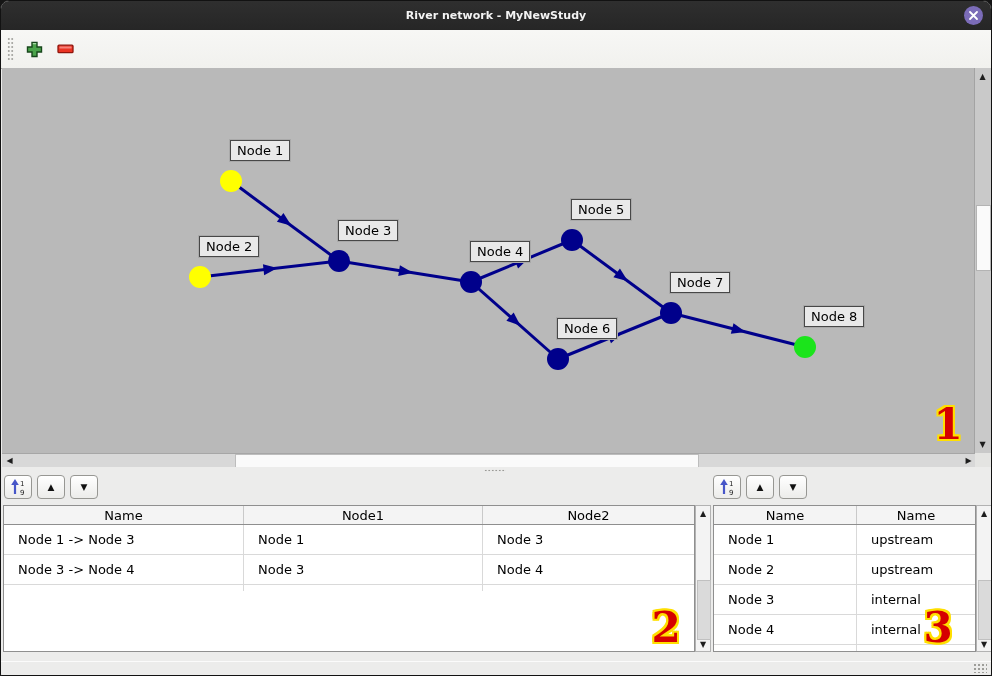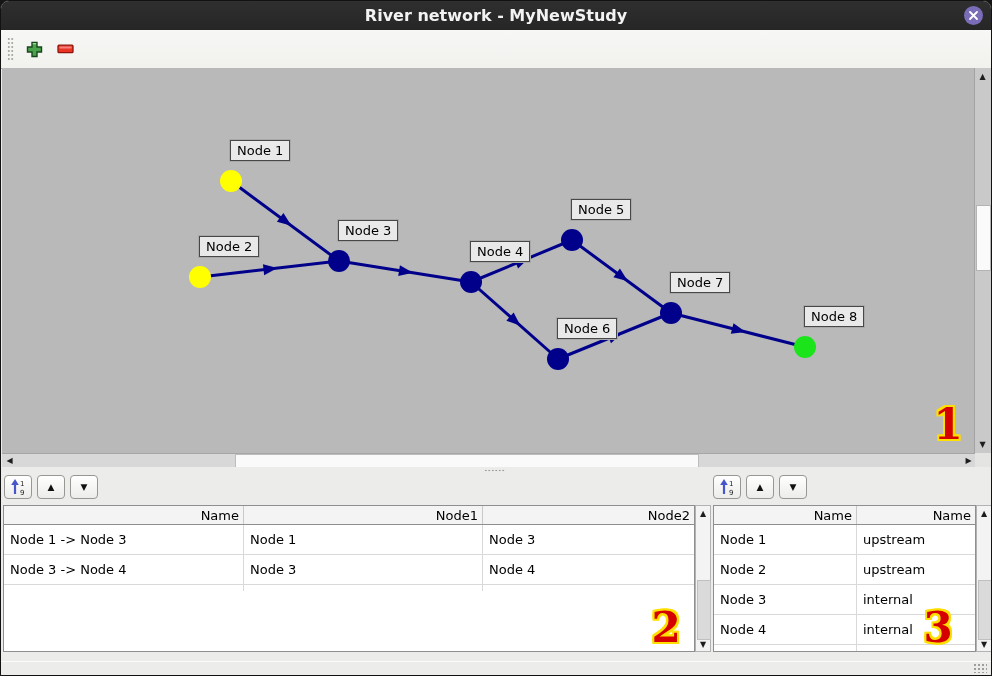--- a/index.html
+++ b/index.html
@@ -2,21 +2,21 @@
 <html><head>
 <meta charset="utf-8">
 <style>
   html,body{margin:0;padding:0;background:#151515;font-family:"DejaVu Sans","Liberation Sans",sans-serif;}
   #window{position:relative;width:992px;height:676px;box-sizing:border-box;border:1px solid #121212;
           border-radius:9px 9px 2px 2px;overflow:hidden;background:#ececeb;}
   
   .titlebar{position:absolute;left:0;top:0;right:0;height:29px;
             background:linear-gradient(#2f2f2f,#262626);border-bottom:1px solid #1b1b1b;
             display:flex;align-items:center;justify-content:center;}
-  .title{color:#f3f3f3;font-size:16px;font-weight:bold;}
+  .title{color:#f3f3f3;font-size:11px;font-weight:bold;}
   .close-btn{position:absolute;right:8px;top:5px;width:19px;height:19px;border-radius:50%;
              background:#7b6cb8;display:flex;align-items:center;justify-content:center;}
   
   .toolbar{position:absolute;left:0;top:29px;right:0;height:38px;
            background:linear-gradient(#f7f7f5,#f1f1ee);border-bottom:1px solid #a8a8a4;
            display:flex;align-items:center;}
   .tb-handle{width:7px;height:24px;margin-left:6px;margin-right:8px;
              background-image:radial-gradient(circle,#aaaaa6 1px,transparent 1.3px);
              background-size:3.5px 4px;}
   .tb-btn{width:24px;height:24px;display:flex;align-items:center;justify-content:center;margin-right:8px;}
@@ -47,25 +47,25 @@
   .ctrl-group.right{left:712px;}
   .ctrl-btn{width:28px;height:24px;margin-right:5px;border:1px solid #979793;border-radius:4px;
             background:linear-gradient(#ffffff,#ececea);display:flex;align-items:center;justify-content:center;
             box-sizing:border-box;}
   .tri{font-size:9px;color:#111;line-height:9px;}
   .table-wrap{position:absolute;top:32px;height:147px;border:1px solid #8f8f8f;background:#fff;
               overflow:hidden;box-sizing:border-box;}
   .table-wrap.left{left:2px;width:692px;}
   .table-wrap.right{left:712px;width:263px;}
   table.data-table{border-collapse:collapse;table-layout:fixed;width:100%;background:#fff;font-size:13px;color:#000;}
-  table.data-table th{height:18px;font-weight:normal;text-align:right;background:#f4f4f4;
+  table.data-table th{height:18px;font-weight:normal;text-align:center;background:#f4f4f4;
                       border-bottom:1px solid #8e8e8e;border-right:1px solid #c9c9c9;padding:0 4px;overflow:hidden;}
   table.data-table th:last-child{border-right:none;}
   table.data-table td{height:29px;border-bottom:1px solid #d9d9d9;border-right:1px solid #d9d9d9;
-                      padding:0 0 0 6px;overflow:hidden;white-space:nowrap;}
+                      padding:0 0 0 14px;overflow:hidden;white-space:nowrap;}
   table.data-table td:last-child{border-right:none;}
   table.data-table tr.sliver td{height:6px;border-bottom:none;}
   .table-vs{position:absolute;top:32px;width:16px;height:147px;background:#f3f3f3;border:1px solid #b2b2b2;box-sizing:border-box;}
   .table-vs .up{top:1px;left:0;width:14px;height:12px;}
   .table-vs .down{bottom:1px;left:0;width:14px;height:12px;}
   .table-vs .thumb{position:absolute;left:1px;top:74px;width:12px;height:58px;background:#dadada;border:1px solid #c0c0c0;}
   .table-vs.left-vs{left:694px;}
   .table-vs.right-vs{left:975px;}
   
   .statusbar{position:absolute;left:0;bottom:0;right:0;height:13px;background:#ececeb;border-top:1px solid #fbfbfb;}

